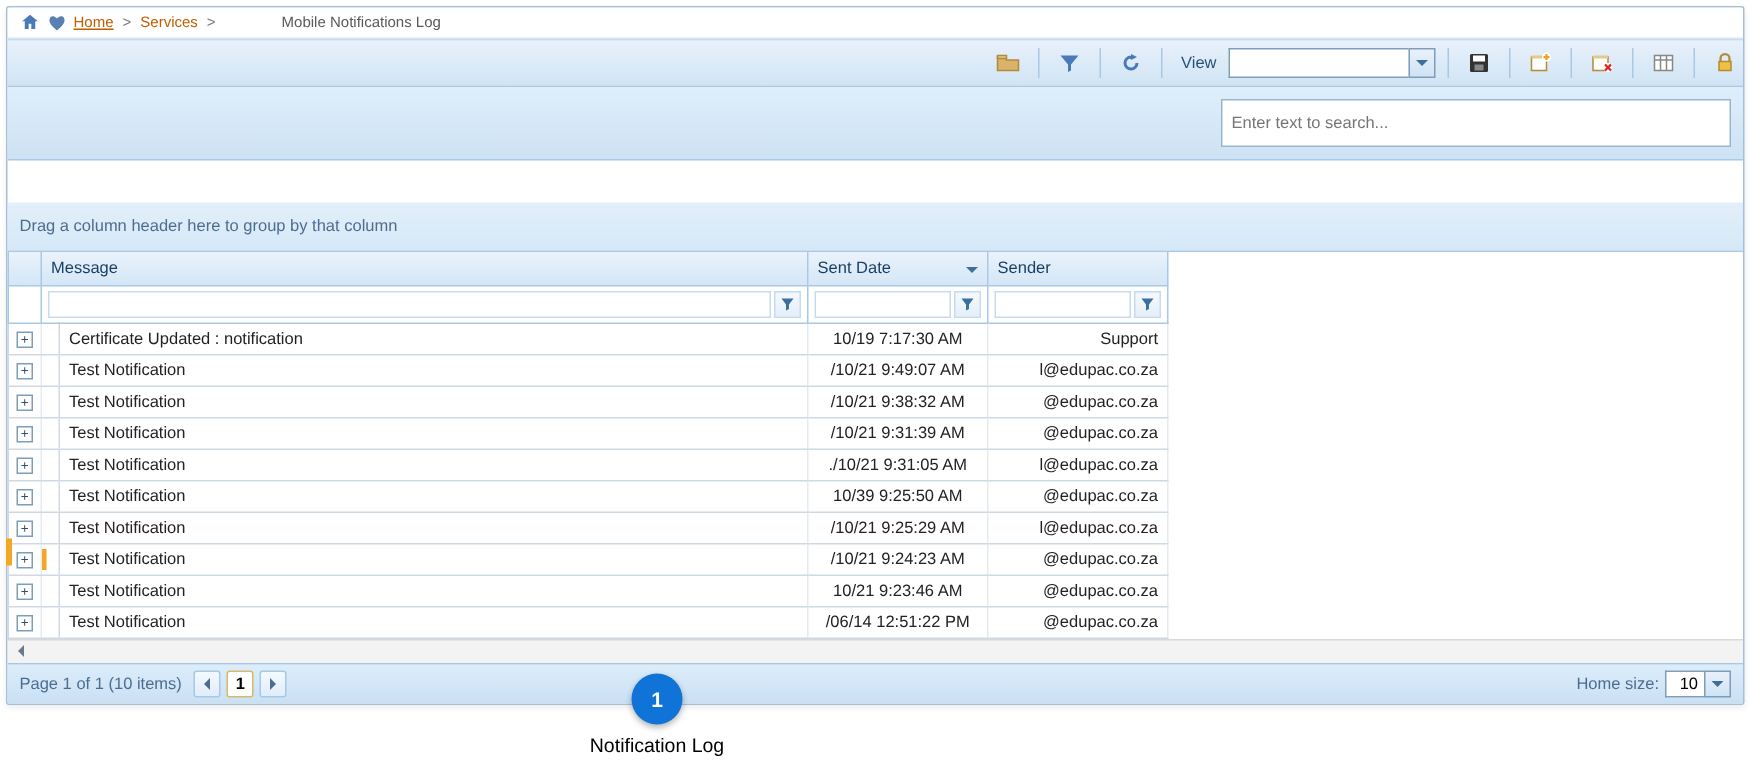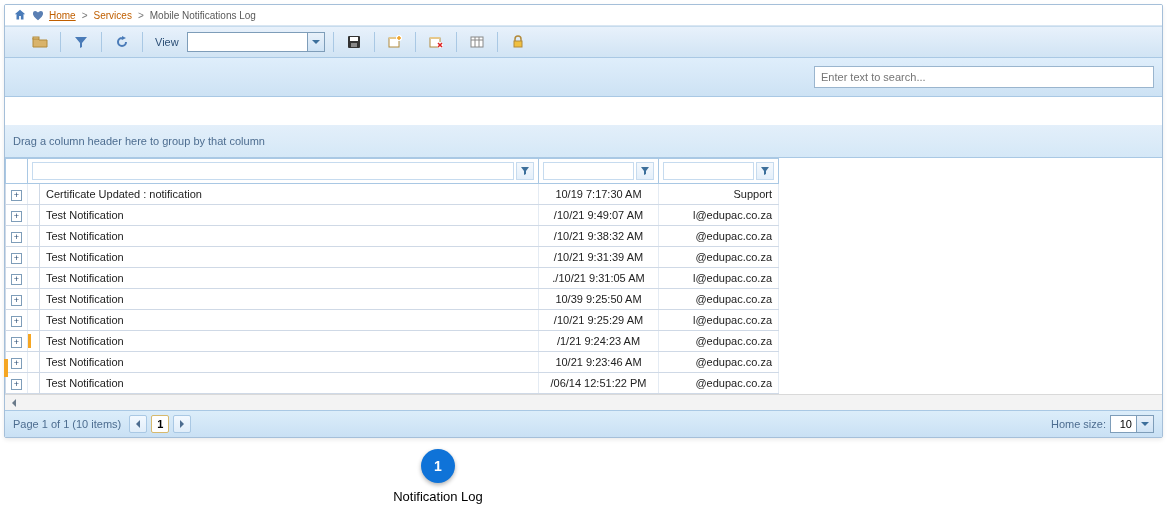--- a/index.html
+++ b/index.html
@@ -28,32 +28,33 @@
     align-items: center;
     gap: 4px;
     padding: 3px 8px;
     font-size: 10px;
     background: #fff;
     border-bottom: 1px solid #d9e6f2;
   }
   .breadcrumb a { color: #c05f00; text-decoration: underline; }
   .breadcrumb .sep { color: #7a7a7a; margin: 0 2px; }
   .breadcrumb .crumb-plain { color: #c05f00; }
-  .breadcrumb .current { color: #5a5a5a; }
+  .breadcrumb .current { color: #5a5a5a; margin-left: 38px; }
   .home-icon, .heart-icon {
     width: 14px; height: 14px; display: inline-block;
   }
   .toolbar {
     display: flex;
     align-items: center;
     gap: 6px;
-    padding: 4px 23px;
+    padding: 4px 0;
     background: linear-gradient(#e8f1fb,#d1e4f4);
     border-top: 1px solid #c6dbed;
     border-bottom: 1px solid #a9c8e4;
+    justify-content: flex-end;
   }
   .tbtn, .tbtn-sep {
     display: inline-flex;
     align-items: center;
     justify-content: center;
     width: 24px;
     height: 22px;
     border: 1px solid transparent;
     border-radius: 2px;
     cursor: pointer;
@@ -96,21 +97,21 @@
   .combo-btn svg { width: 8px; height: 8px; }
   .searchbar-row {
     background: linear-gradient(#dfeefb,#cde2f4);
     padding: 8px;
     display: flex;
     justify-content: flex-end;
     border-bottom: 1px solid #a9c8e4;
   }
   .searchbox {
     width: 340px;
-    height: 22px;
+    height: 32px;
     border: 1px solid #9ab5ce;
     padding: 5px 6px;
     font-size: 11px;
     color: #888;
     background: #fff;
   }
   .group-hint {
     background: linear-gradient(#e3effa, #d5e8f7);
     padding: 10px 8px;
     font-size: 11px;
@@ -409,20 +410,34 @@
     <table class="grid">
       <colgroup>
         <col class="expand">
           <col class="mark">
           <col class="msg">
           <col class="sent">
           <col class="sender">
           <col class="filler">
       </colgroup>
       <thead>
+        <tr>
+          <th></th>
+          <th colspan="2"><span>Message</span></th>
+          <th>
+            <span>Sent Date</span>
+            <span class="sort-ind">
+              <svg viewBox="0 0 8 8">
+                  <path d="M0 2h8L4 6z" fill="#3c6f9b"></path>
+                </svg>
+            </span>
+          </th>
+          <th><span>Sender</span></th>
+          <th style="border-right:none;background:#fff;border-top:none;border-bottom:none;"></th>
+        </tr>
         <tr class="filters">
           <td></td>
           <td colspan="2">
             <div class="filter-wrap">
               <input class="filter-input" value="" style="">
               <button class="filter-btn">
                 <svg viewBox="0 0 10 10">
                     <path d="M1 1h8L6 5v3l-2 1V5z"></path>
                   </svg>
               </button>
@@ -507,21 +522,21 @@
             <td class="sent-col">/10/21 9:25:29 AM</td>
             <td class="sender-col">l@edupac.co.za</td>
             <td style="border: none;"></td>
           </tr>
           <tr>
             <td class="expand-cell"><button class="expand-btn">+</button></td>
             <td class="mark-cell">
               <div class="orange-marker"></div>
             </td>
             <td>Test Notification</td>
-            <td class="sent-col">/1/21 9:24:23 AM</td>
+            <td class="sent-col">/10/21 9:24:23 AM</td>
             <td class="sender-col">@edupac.co.za</td>
             <td style="border: none;"></td>
           </tr>
           <tr>
             <td class="expand-cell"><button class="expand-btn">+</button></td>
             <td class="mark-cell"></td>
             <td>Test Notification</td>
             <td class="sent-col">10/21 9:23:46 AM</td>
             <td class="sender-col">@edupac.co.za</td>
             <td style="border: none;"></td>

